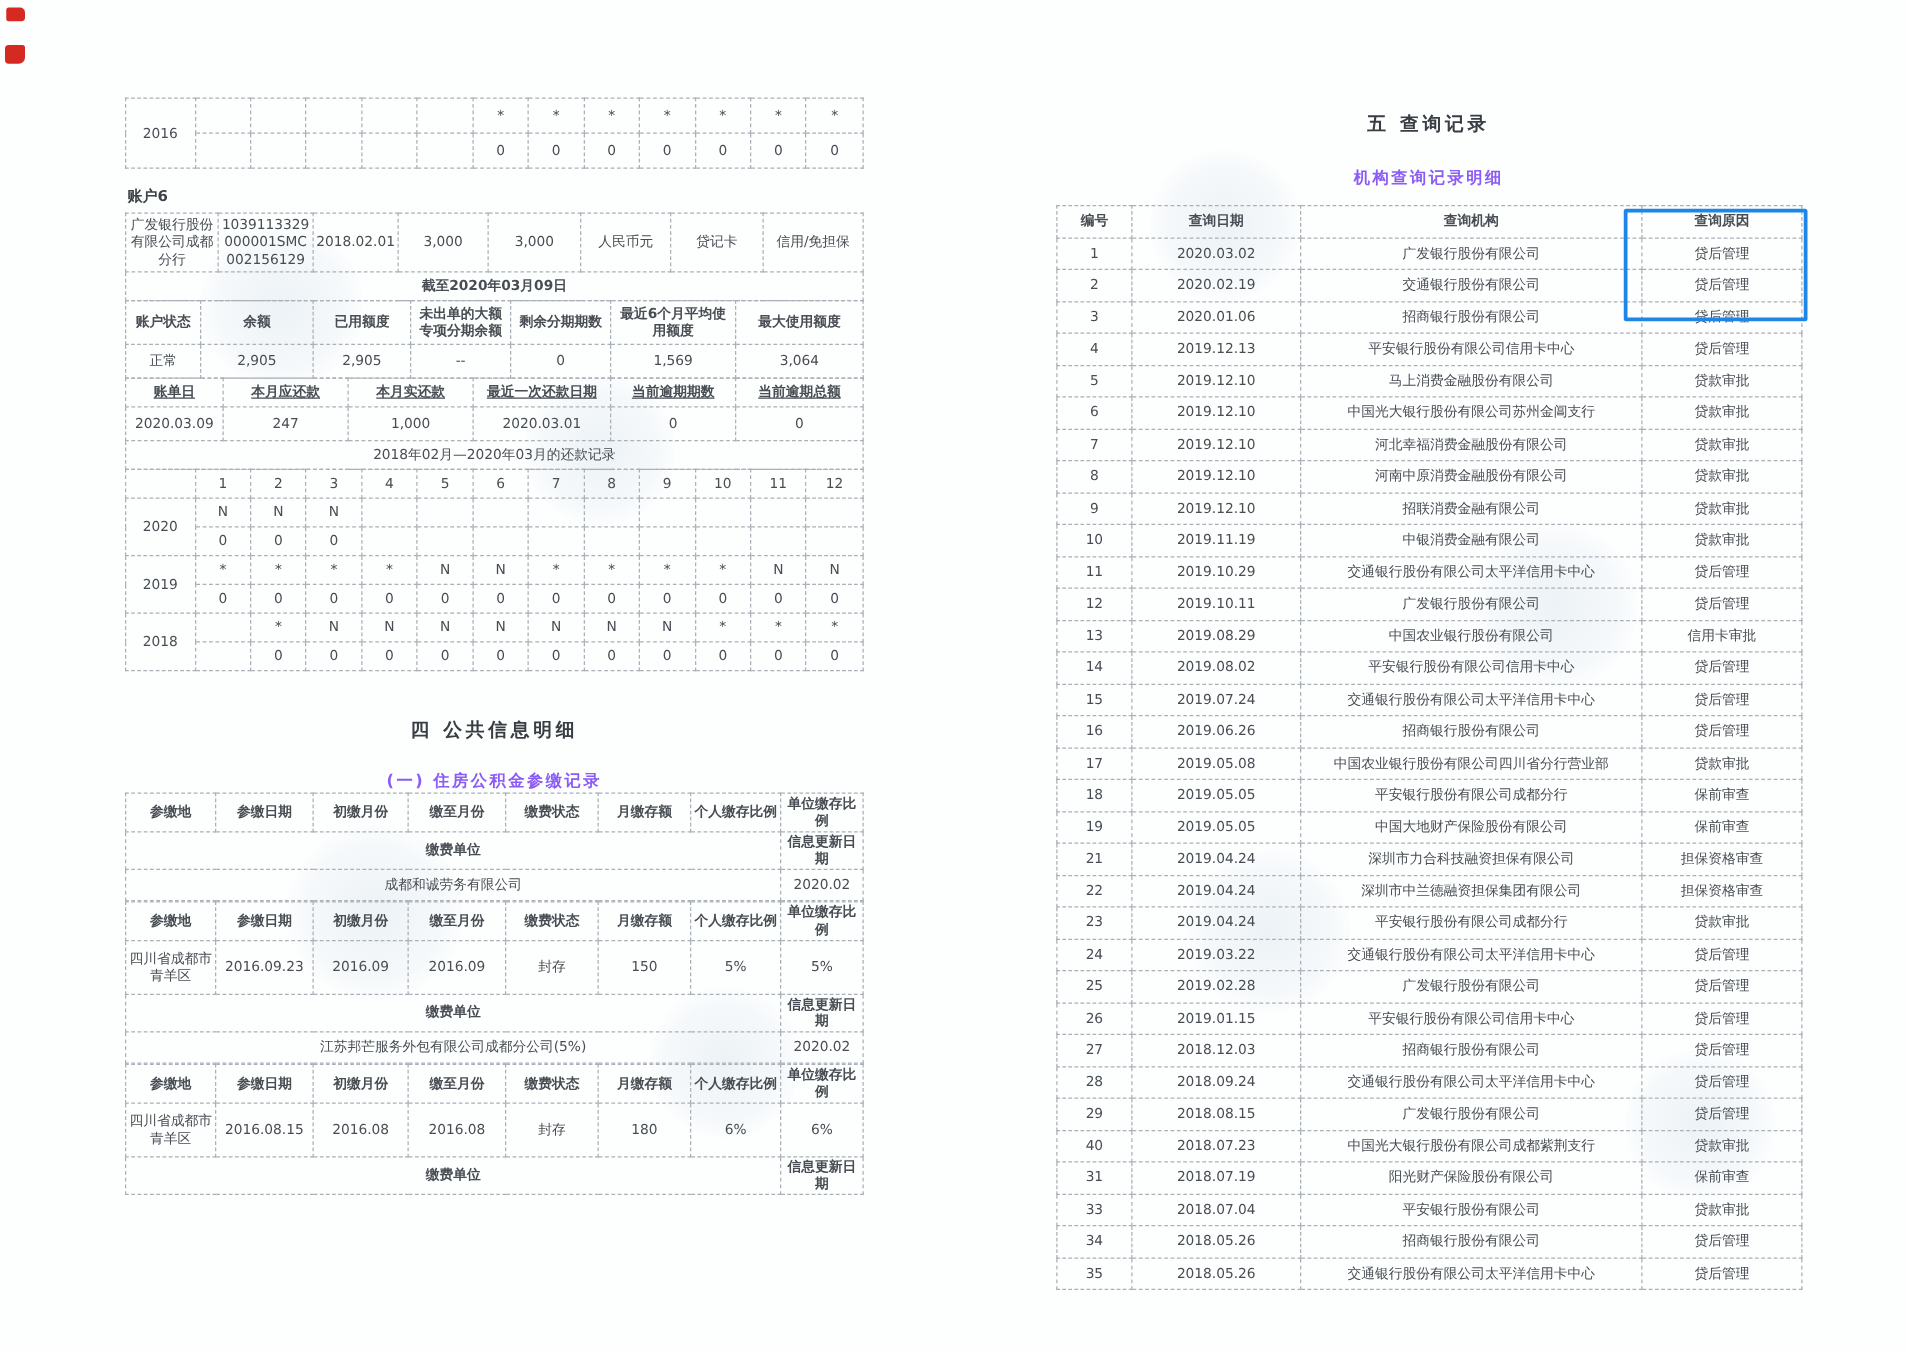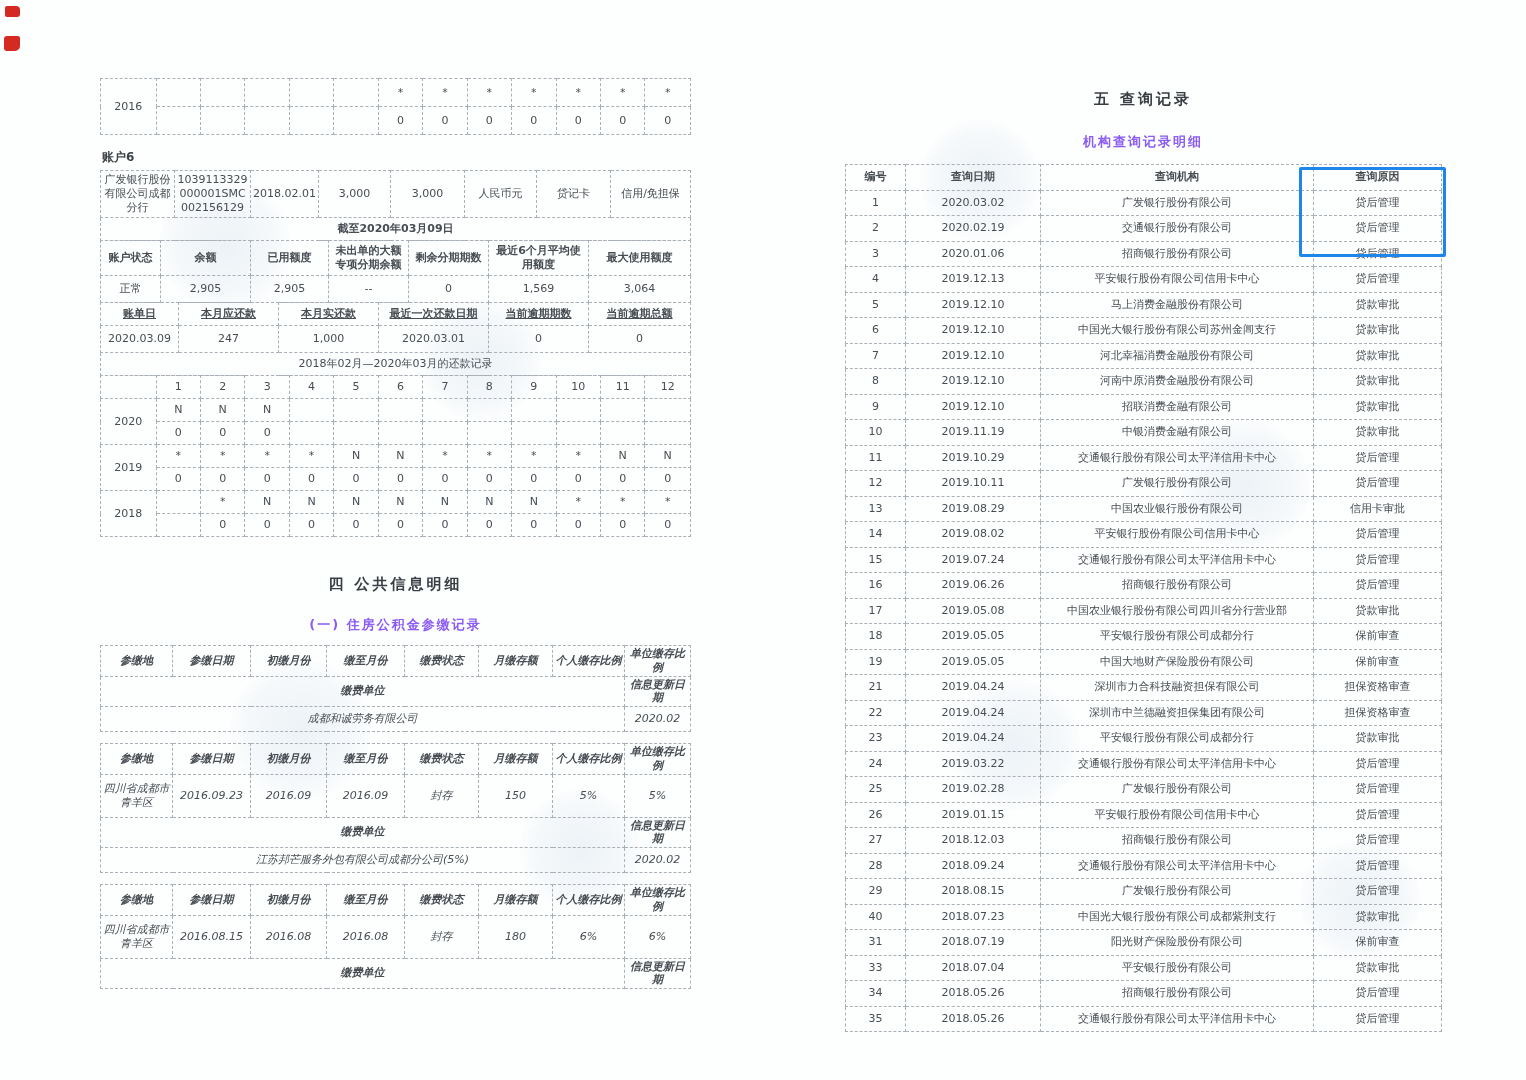--- a/index.html
+++ b/index.html
@@ -33,21 +33,21 @@
   .status-head td{height:32px;}
   .val-row td{height:24px;}
   .bill-head td{height:20px;text-decoration:underline;}
   .caption-row td{height:20px;font-weight:normal;}
   .repay td{height:20px;}
   .break-all{word-break:break-all;}
   .section-title{font-size:15px;font-weight:bold;text-align:center;letter-spacing:3px;color:#383e44;}
   .left-sec{margin-top:38px;}
   .left-sub{margin-top:22px;font-size:13px;letter-spacing:1px;}
   .sub-title{font-size:13px;font-weight:bold;text-align:center;letter-spacing:2px;color:#8b5cf6;}
-  .fund-tbl{margin-top:11px;font-style:italic;}
+  .fund-tbl{}
   .fund-head td{height:24px;}
   .fund-val td{height:40px;}
   .fund-unit td{height:20px;font-weight:bold;}
   .fund-comp td{height:22px;}
   .q-title{margin-top:2px;}
   .q-sub{margin-top:24px;}
   #query-table{margin-top:13px;}
   .qry td{height:22.5px;}
   .highlight-box{
     position:absolute;left:454px;top:79px;width:141px;height:84px;

